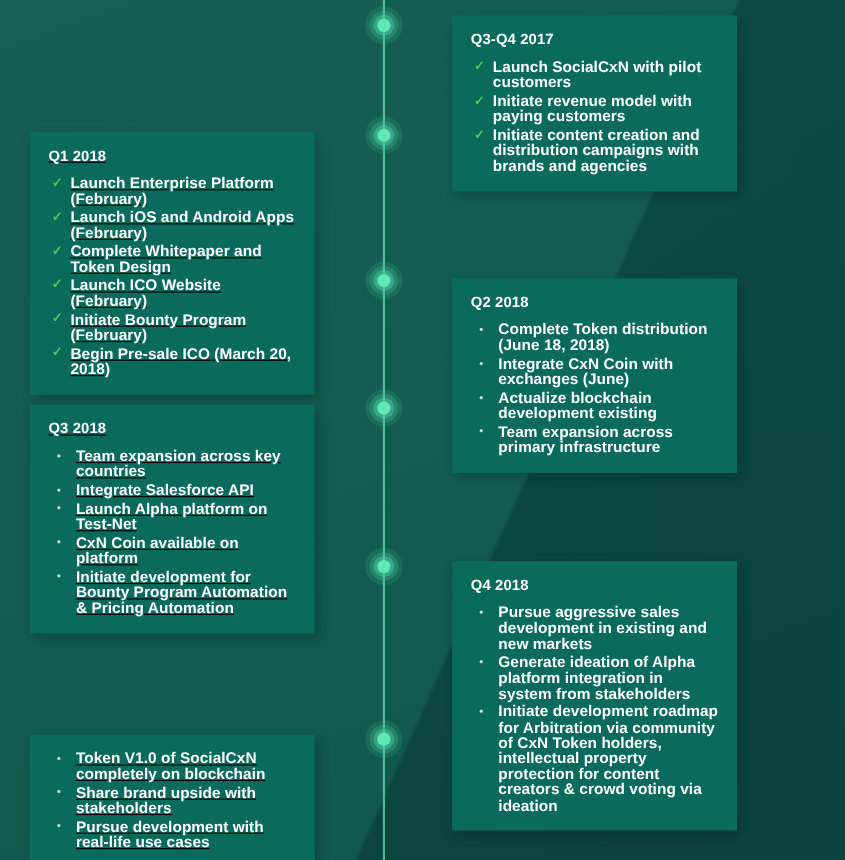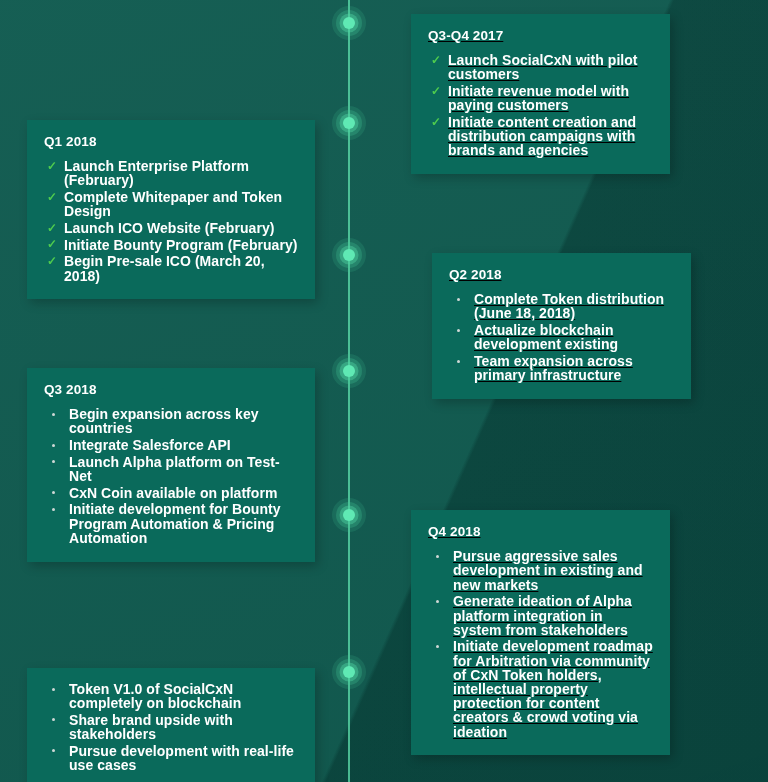--- a/index.html
+++ b/index.html
@@ -82,22 +82,22 @@
 
   
   .card {
     position: absolute;
     background: #0a6a5b;
     box-shadow: 3px 4px 10px rgba(0,0,0,0.22);
     z-index: 5;
     box-sizing: border-box;
     padding: 14px 16px 14px 17px;
   }
-  .card.left  { left: 27px;  width: 288px; }
-  .card.right { left: 411px; width: 259px; text-decoration: underline; }
+  .card.left  { left: 27px;  width: 259px; text-decoration: underline; }
+  .card.right { left: 411px; width: 259px; }
 
   .card-title {
     color: #ffffff;
     font-size: 13.5px;
     font-weight: bold;
     letter-spacing: 0.1px;
     margin: 0 0 9px 0;
     line-height: 1.2;
   }
 
@@ -197,38 +197,40 @@
       <ul class="card-list check">
         <li>Launch SocialCxN with pilot customers</li>
         <li>Initiate revenue model with paying customers</li>
         <li>Initiate content creation and distribution campaigns with brands and agencies</li>
       </ul>
     </div>
     <div class="card left" style="top: 120px;">
       <div class="card-title">Q1 2018</div>
       <ul class="card-list check">
         <li>Launch Enterprise Platform (February)</li>
+        <li>Launch iOS and Android Apps (February)</li>
         <li>Complete Whitepaper and Token Design</li>
         <li>Launch ICO Website (February)</li>
         <li>Initiate Bounty Program (February)</li>
         <li>Begin Pre-sale ICO (March 20, 2018)</li>
       </ul>
     </div>
-    <div class="card right" style="top: 253px; margin-left: 21px;">
+    <div class="card right" style="top: 253px;">
       <div class="card-title">Q2 2018</div>
       <ul class="card-list bullet">
         <li>Complete Token distribution (June 18, 2018)</li>
+        <li>Integrate CxN Coin with exchanges (June)</li>
         <li>Actualize blockchain development existing</li>
         <li>Team expansion across primary infrastructure</li>
       </ul>
     </div>
     <div class="card left" style="top: 368px;">
       <div class="card-title">Q3 2018</div>
       <ul class="card-list bullet">
-        <li>Begin expansion across key countries</li>
+        <li>Team expansion across key countries</li>
         <li>Integrate Salesforce API</li>
         <li>Launch Alpha platform on Test-Net</li>
         <li>CxN Coin available on platform</li>
         <li>Initiate development for Bounty Program Automation &amp; Pricing Automation</li>
       </ul>
     </div>
     <div class="card right" style="top: 510px;">
       <div class="card-title">Q4 2018</div>
       <ul class="card-list bullet">
         <li>Pursue aggressive sales development in existing and new markets</li>

